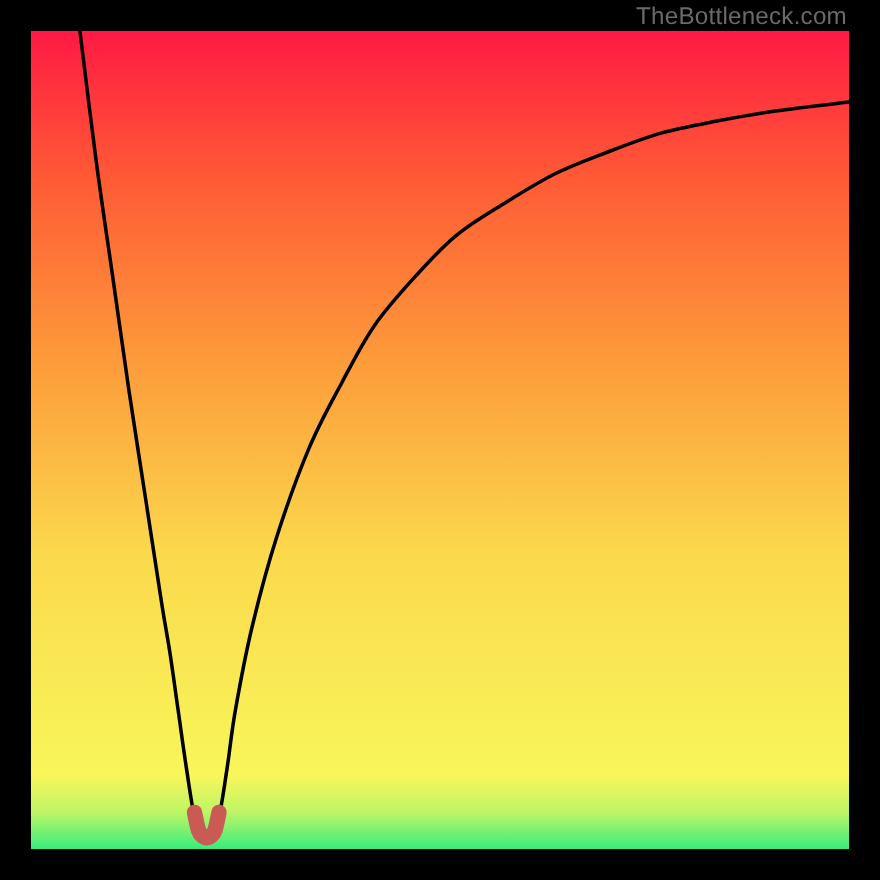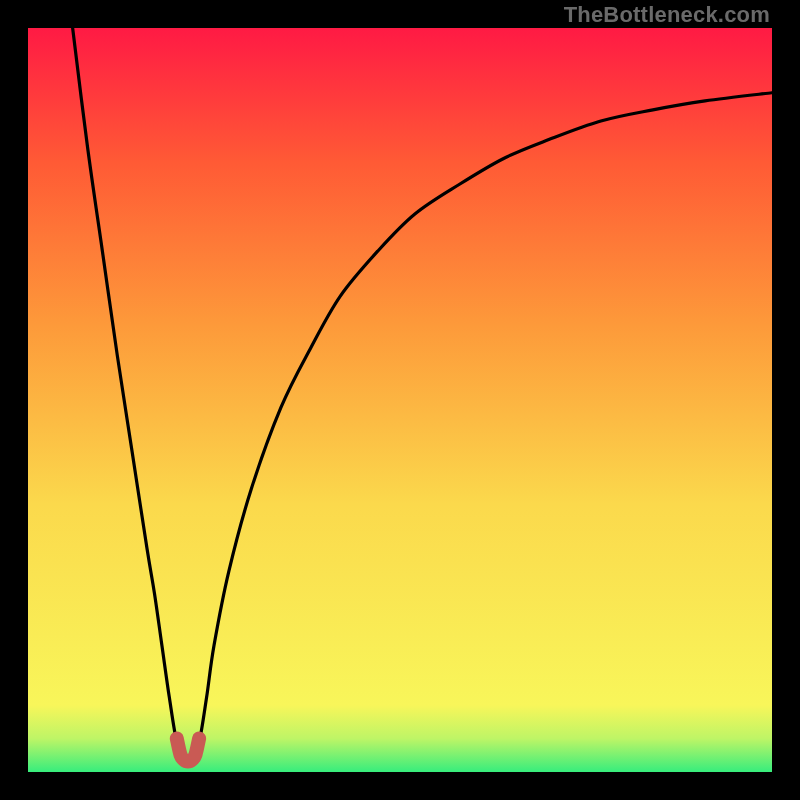--- a/index.html
+++ b/index.html
@@ -16,21 +16,21 @@
     top: 28px;
     width: 744px;
     height: 744px;
   }
   .attribution {
     position: absolute;
     top: 2px;
     right: 30px;
     font-family: Arial, Helvetica, sans-serif;
     font-size: 22px;
-    font-weight: 700;
+    font-weight: 400;
     color: #6a6a6a;
     letter-spacing: 0.2px;
   }
 </style>
 </head>
 <body>
 
 <div class="attribution">TheBottleneck.com</div>
 
 <svg class="chart-area" viewBox="0 0 744 744" preserveAspectRatio="none">

